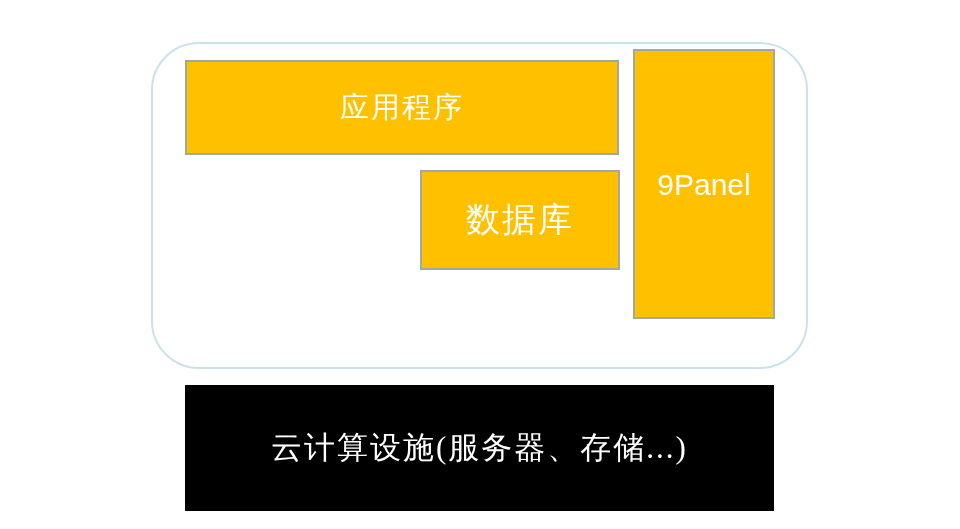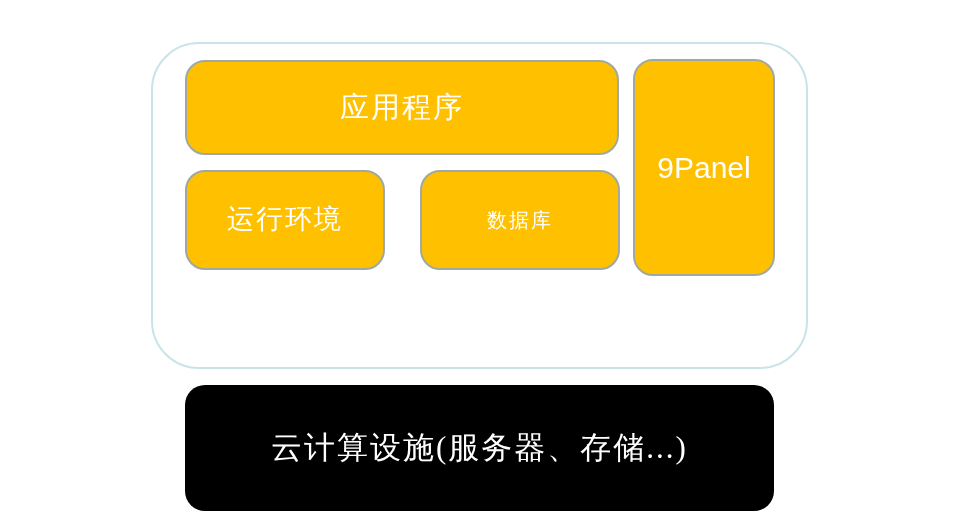--- a/index.html
+++ b/index.html
@@ -28,21 +28,20 @@
   }
   .box {
     position: absolute;
     box-sizing: border-box;
     display: flex;
     align-items: center;
     justify-content: center;
     color: var(--label-text, #ffffff);
     text-align: center;
     line-height: 1.1;
-    border-radius: 20px;
   }
   .orange {
     background: var(--box-fill, #ffc000);
     border: 2px solid var(--box-border, #9fa9a2);
   }
   .cjk {
     font-family: "Liberation Serif", serif;
     letter-spacing: 2px;
   }
   .latin {
@@ -51,24 +50,24 @@
   .box-application {
     left: 185px; top: 60px; width: 434px; height: 95px;
     font-size: 29px;
   }
   .box-runtime {
     left: 185px; top: 170px; width: 200px; height: 100px;
     font-size: 27px;
   }
   .box-database {
     left: 420px; top: 170px; width: 200px; height: 100px;
-    font-size: 20px;
+    font-size: 34px;
   }
   .box-panel {
-    left: 633px; top: 59px; width: 142px; height: 217px;
+    left: 633px; top: 49px; width: 142px; height: 270px;
     font-size: 30px;
   }
   .box-cloud-os {
     left: 185px; top: 294px; width: 589px; height: 58px;
     background: var(--os-fill, #333399);
     border: 2px solid var(--os-border, #1f2361);
     font-size: 29px;
     letter-spacing: 1px;
   }
   .box-infrastructure {
@@ -83,23 +82,20 @@
 <body>
 
 <div class="stage">
 
   <div class="container-outline"></div>
 
   <div class="box orange box-application">
     <span class="cjk">应用程序</span>
   </div>
 
-  <div class="box orange box-runtime">
-    <span class="cjk">运行环境</span>
-  </div>
 
   <div class="box orange box-database">
     <span class="cjk">数据库</span>
   </div>
 
   <div class="box orange box-panel">
     <span class="latin">9Panel</span>
   </div>
 
 

